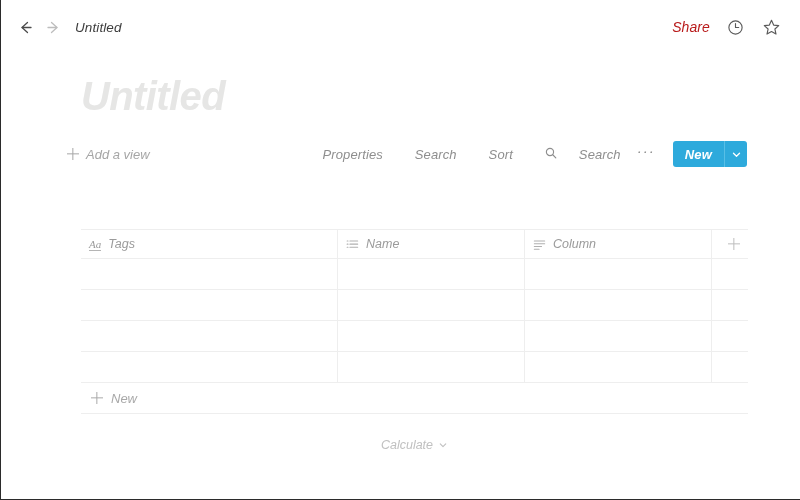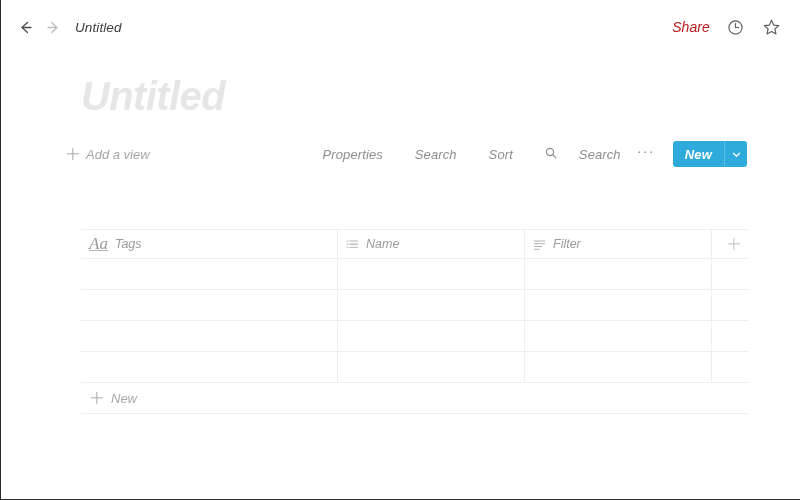--- a/index.html
+++ b/index.html
@@ -241,21 +241,21 @@
     cursor: pointer;
   }
   .col-icon {
     display: flex;
     align-items: center;
     justify-content: center;
     color: #b0b0b0;
   }
   .col-icon svg { display: block; }
   .aa-icon {
-    font-size: 17px;
+    font-size: 11px;
     color: #9b9b9b;
     border-bottom: 1px solid #b5b5b5;
     line-height: 12px;
     font-family: "Liberation Serif", serif;
   }
   .add-col {
     color: #bdbdbd;
     cursor: pointer;
   }
 
@@ -404,21 +404,21 @@
             <span>Name</span>
           </span>
         </div>
         <div class="t-cell c-column">
           <span class="col-label">
             <span class="col-icon">
               <svg width="13" height="13" viewBox="0 0 14 14" fill="none" stroke="currentColor" stroke-width="1.1">
                 <path d="M1.4 3.2 H12.6 M1.4 6.2 H12.6 M1.4 9.2 H9.2 M1.4 12.2 H6.6" stroke-linecap="round"></path>
               </svg>
             </span>
-            <span>Filter</span>
+            <span>Column</span>
           </span>
         </div>
         <div class="t-cell c-add">
           <span class="plus-glyph add-col"></span>
         </div>
       </div>
 
       <div class="t-row t-body-row">
         <div class="t-cell c-name"></div>
         <div class="t-cell c-tags"></div>
@@ -448,15 +448,25 @@
       </div>
 
       <div class="t-newrow">
         <span class="label">
           <span class="plus-glyph"></span>
           <span>New</span>
         </span>
       </div>
     </div>
 
+    <div class="calculate">
+      <div class="calc-btn">
+        <span>Calculate</span>
+        <span>
+          <svg width="10" height="10" viewBox="0 0 12 12" fill="none" stroke="currentColor" stroke-width="1.3">
+            <path d="M2.7 4.6 L6 7.9 L9.3 4.6" stroke-linecap="round" stroke-linejoin="round"></path>
+          </svg>
+        </span>
+      </div>
+    </div>
 
   </div>
 </div>
 
 </body></html>

